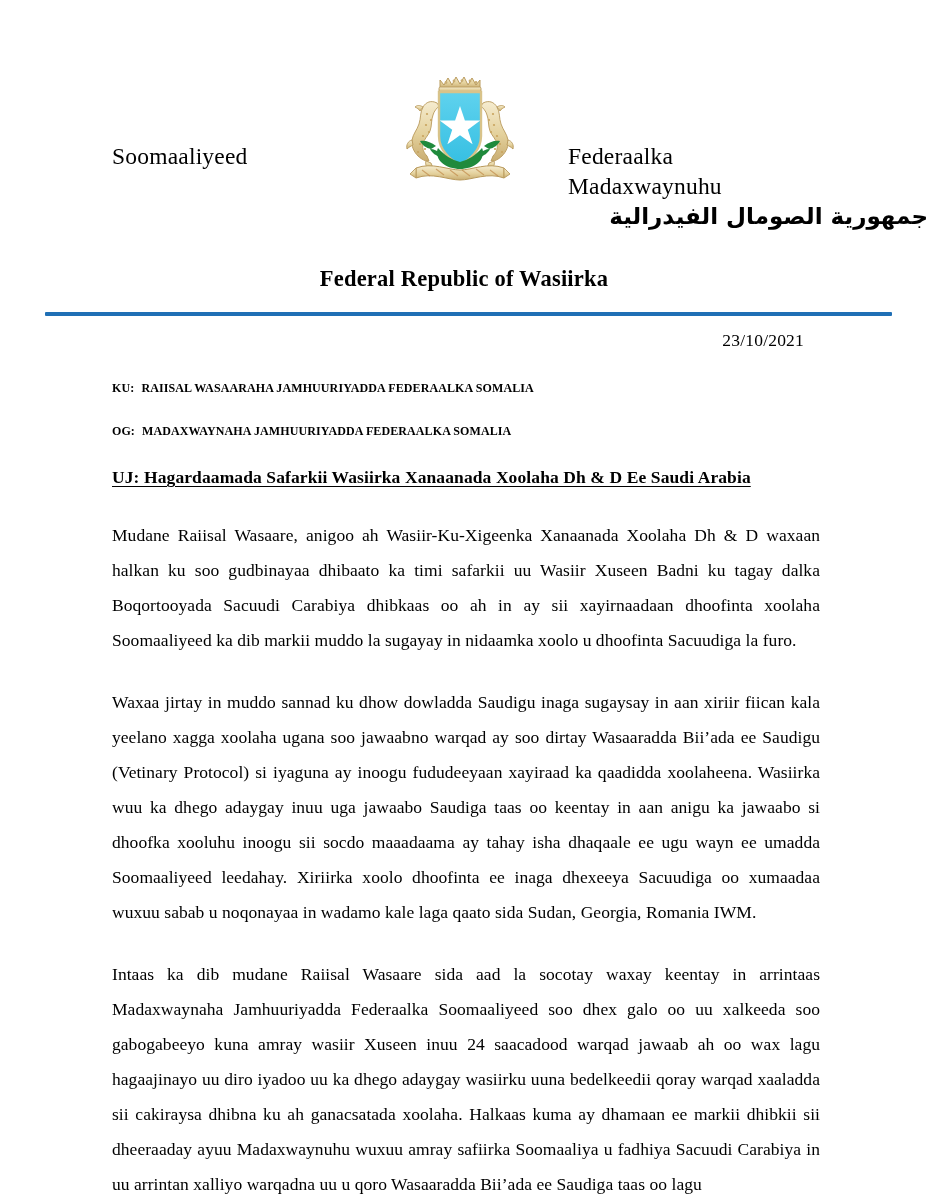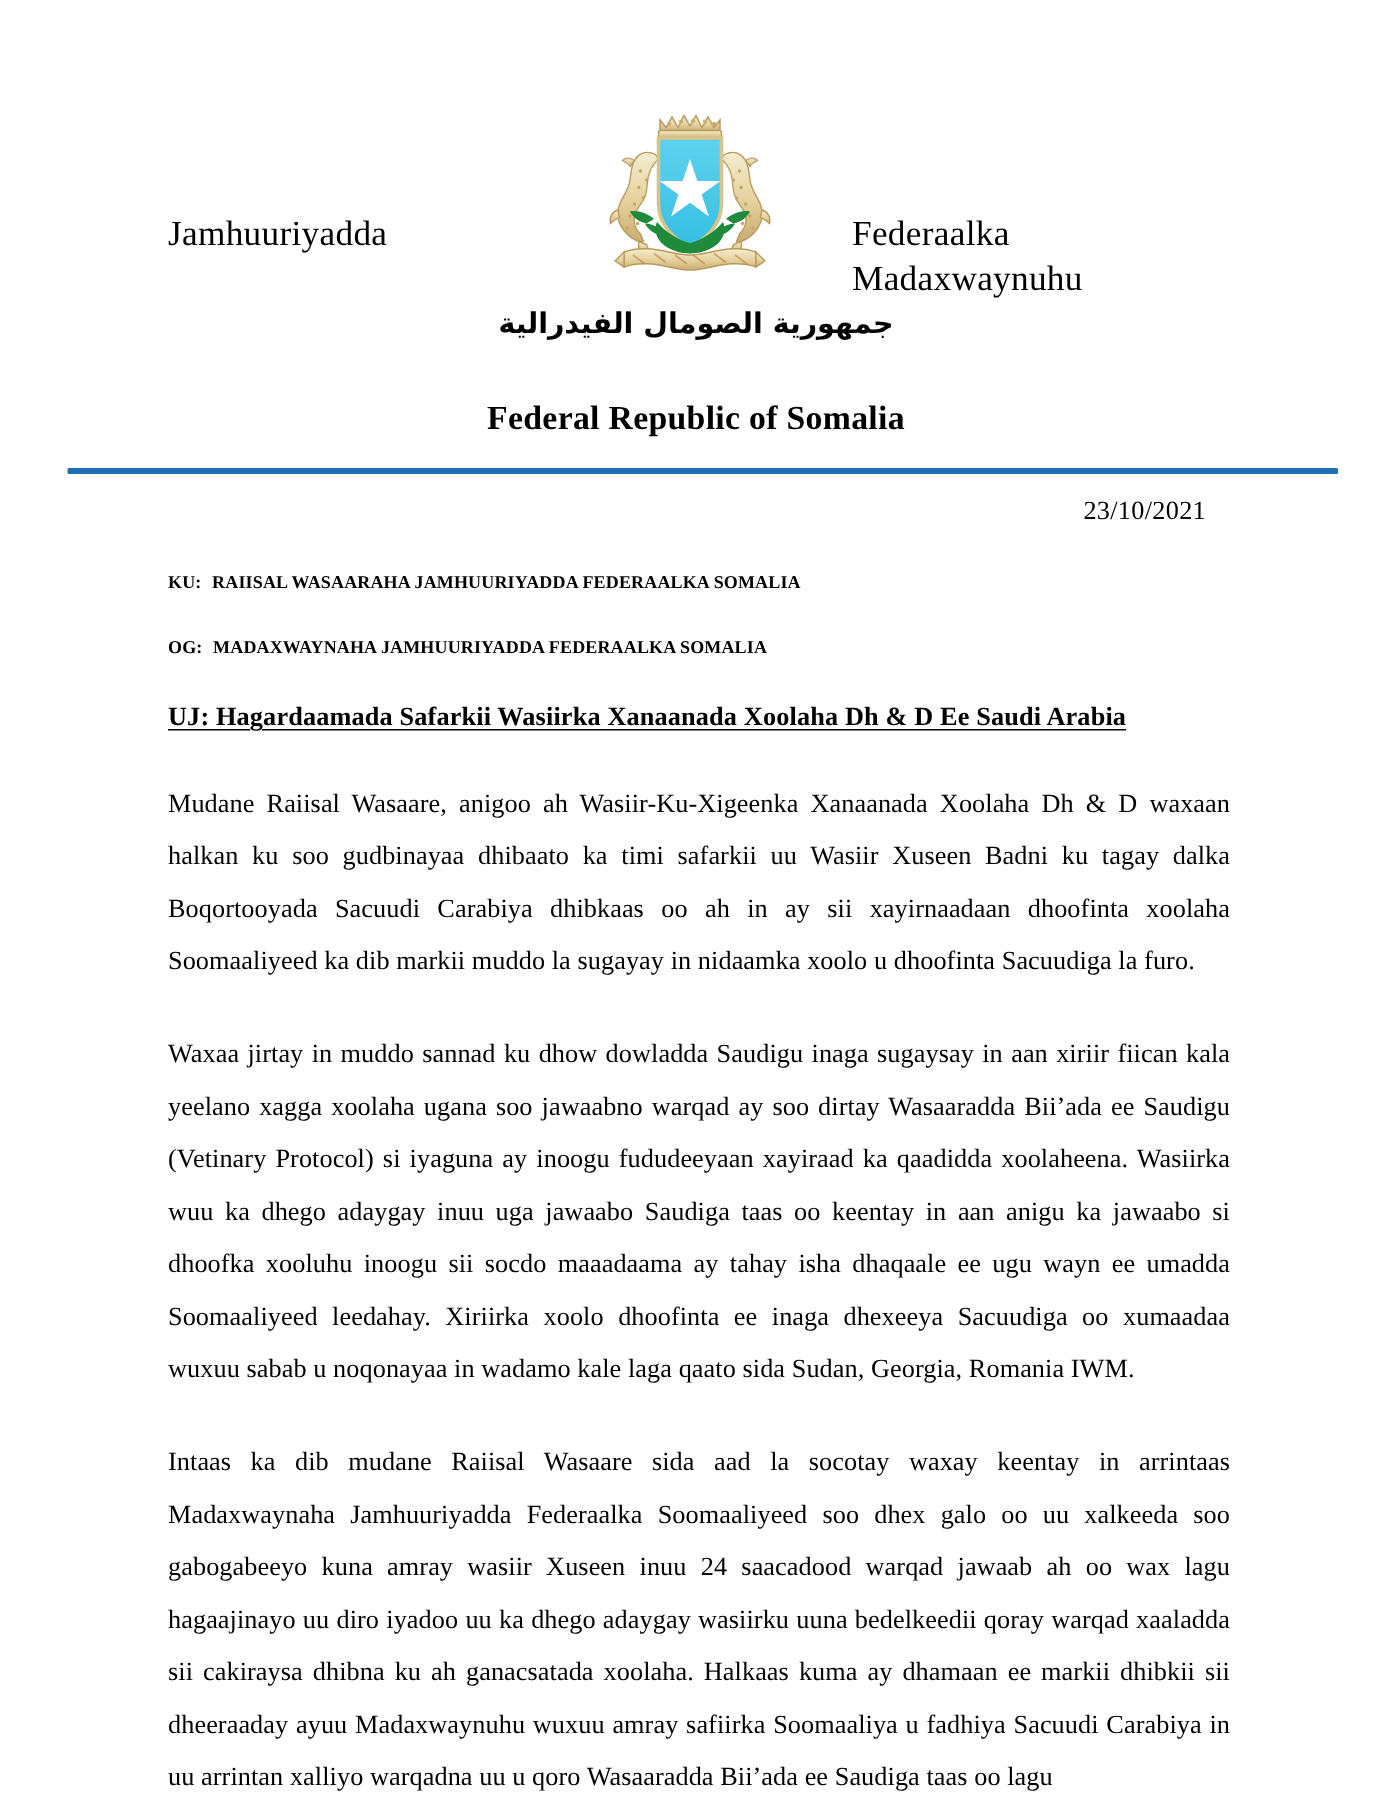--- a/index.html
+++ b/index.html
@@ -58,22 +58,21 @@
     top: 70px;
     width: 128px;
     height: 128px;
   }
 
   .lh-arabic {
     position: absolute;
     left: 0;
     right: 0;
     top: 199px;
-    text-align: center;
-    font-size: 19px;
+    font-size: 23px;
     font-weight: bold;
     line-height: 34px;
     direction: rtl;
     font-family: "DejaVu Sans", "Liberation Sans", sans-serif;
   }
   
   .lh-arabic span {
     display: inline-block;
     transform: translateX(0px);
   }
@@ -143,21 +142,21 @@
   }
   .para:last-child { margin-bottom: 0; }
 </style>
 </head>
 <body>
 
 <div class="page">
 
   <div class="letterhead">
 
-    <div class="lh-left">Jamhuuriyadda</div>
+    <div class="lh-left">Soomaaliyeed</div>
 
     <div class="emblem">
       <svg viewBox="0 0 128 128" width="128" height="128" xmlns="http://www.w3.org/2000/svg" aria-hidden="true">
         <defs>
           <linearGradient id="goldg" x1="0" y1="0" x2="0" y2="1">
             <stop offset="0%" stop-color="#f5ecd0"></stop>
             <stop offset="55%" stop-color="#e4d19c"></stop>
             <stop offset="100%" stop-color="#c9ad72"></stop>
           </linearGradient>
           <linearGradient id="shieldg" x1="0" y1="0" x2="0" y2="1">
@@ -245,21 +244,21 @@
 
     <div class="lh-right">
       <div>Federaalka</div>
       <div>Madaxwaynuhu</div>
     </div>
 
     <div class="lh-arabic">
       <span>جمهورية الصومال الفيدرالية</span>
     </div>
 
-    <div class="lh-english">Federal Republic of Somalia</div>
+    <div class="lh-english">Federal Republic of Wasiirka</div>
 
     <div class="rule"></div>
   </div>
 
   <div class="doc-body">
 
     <div class="date-line">23/10/2021</div>
 
     <div class="addr-line">
       <span class="lbl">KU:</span>

